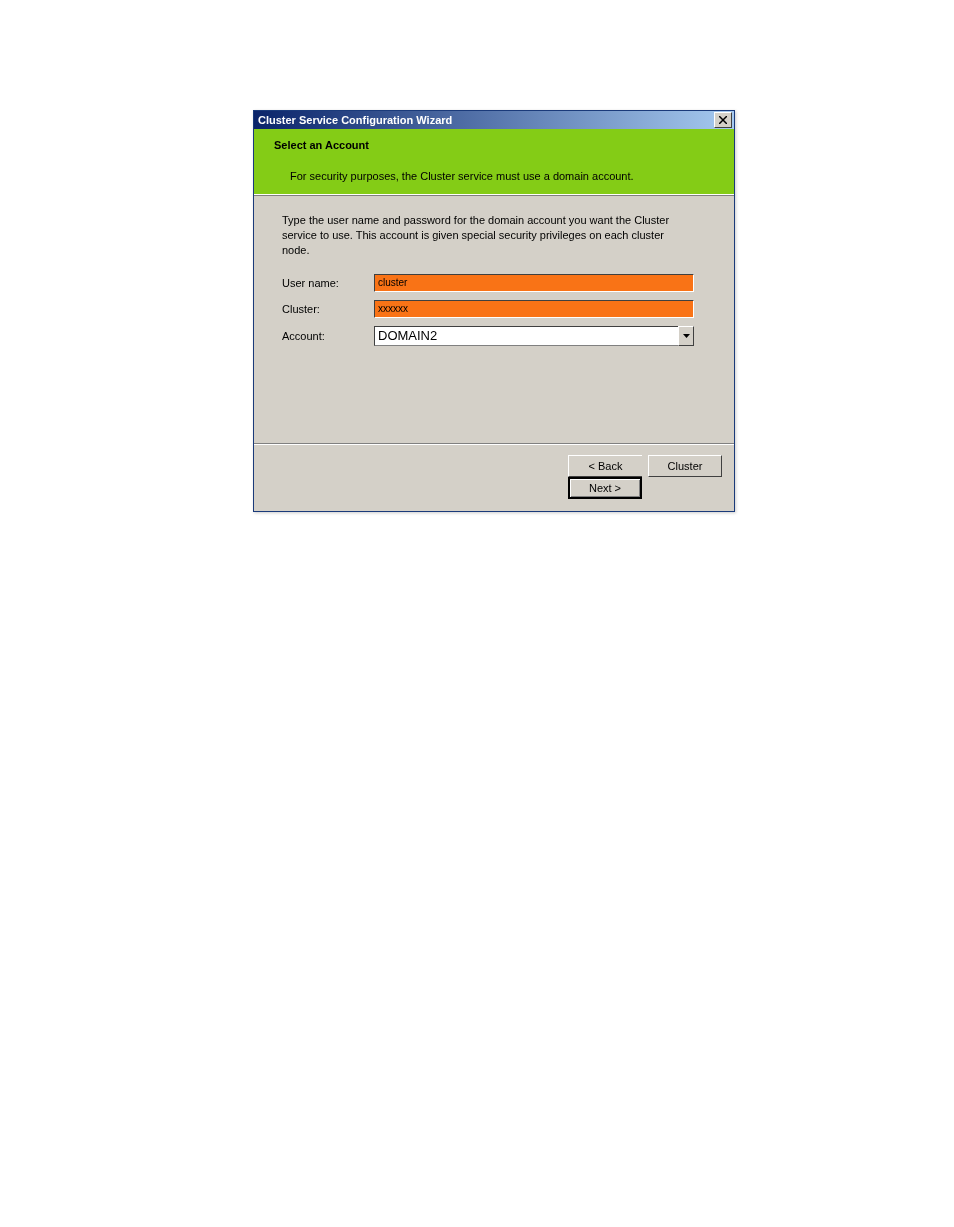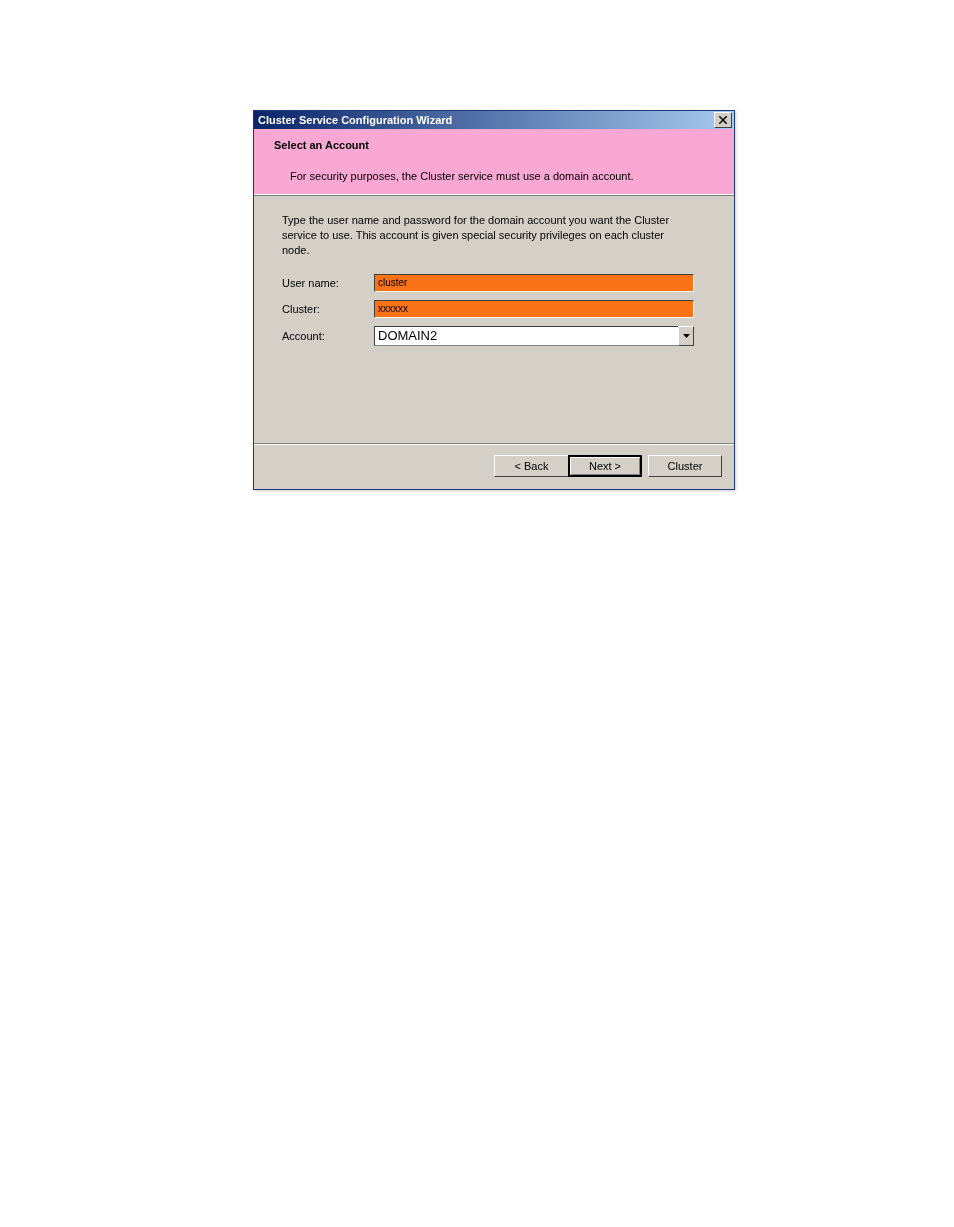--- a/index.html
+++ b/index.html
@@ -42,21 +42,21 @@
     border: 1px solid #fff;
     border-right-color: #404040;
     border-bottom-color: #404040;
     display: flex;
     align-items: center;
     justify-content: center;
     cursor: pointer;
   }
   .close-btn svg { display:block; }
   .header-area {
-    background: #f9a8d4;
+    background: #84cc16;
     padding: 10px 16px 12px 20px;
     border-bottom: 1px solid #fff;
     position: relative;
   }
   .header-area::after{
     content:"";
     position:absolute;
     left:0;right:0;bottom:-2px;
     height:1px;
     background:#808080;
@@ -159,20 +159,21 @@
   }
   .btn.default {
     border:2px solid #000;
     border-top-color:#000;
     border-left-color:#000;
     box-shadow: inset 1px 1px 0 #fff, inset -1px -1px 0 #808080;
   }
   .btn-group-backnext{
     display:flex;
     gap:0;
+    flex-direction:column;
   }
   .btn-group-backnext .btn:first-child{
     border-right: none;
   }
 </style>
 </head>
 <body>
 
 <div class="dialog">
   <div class="titlebar">

